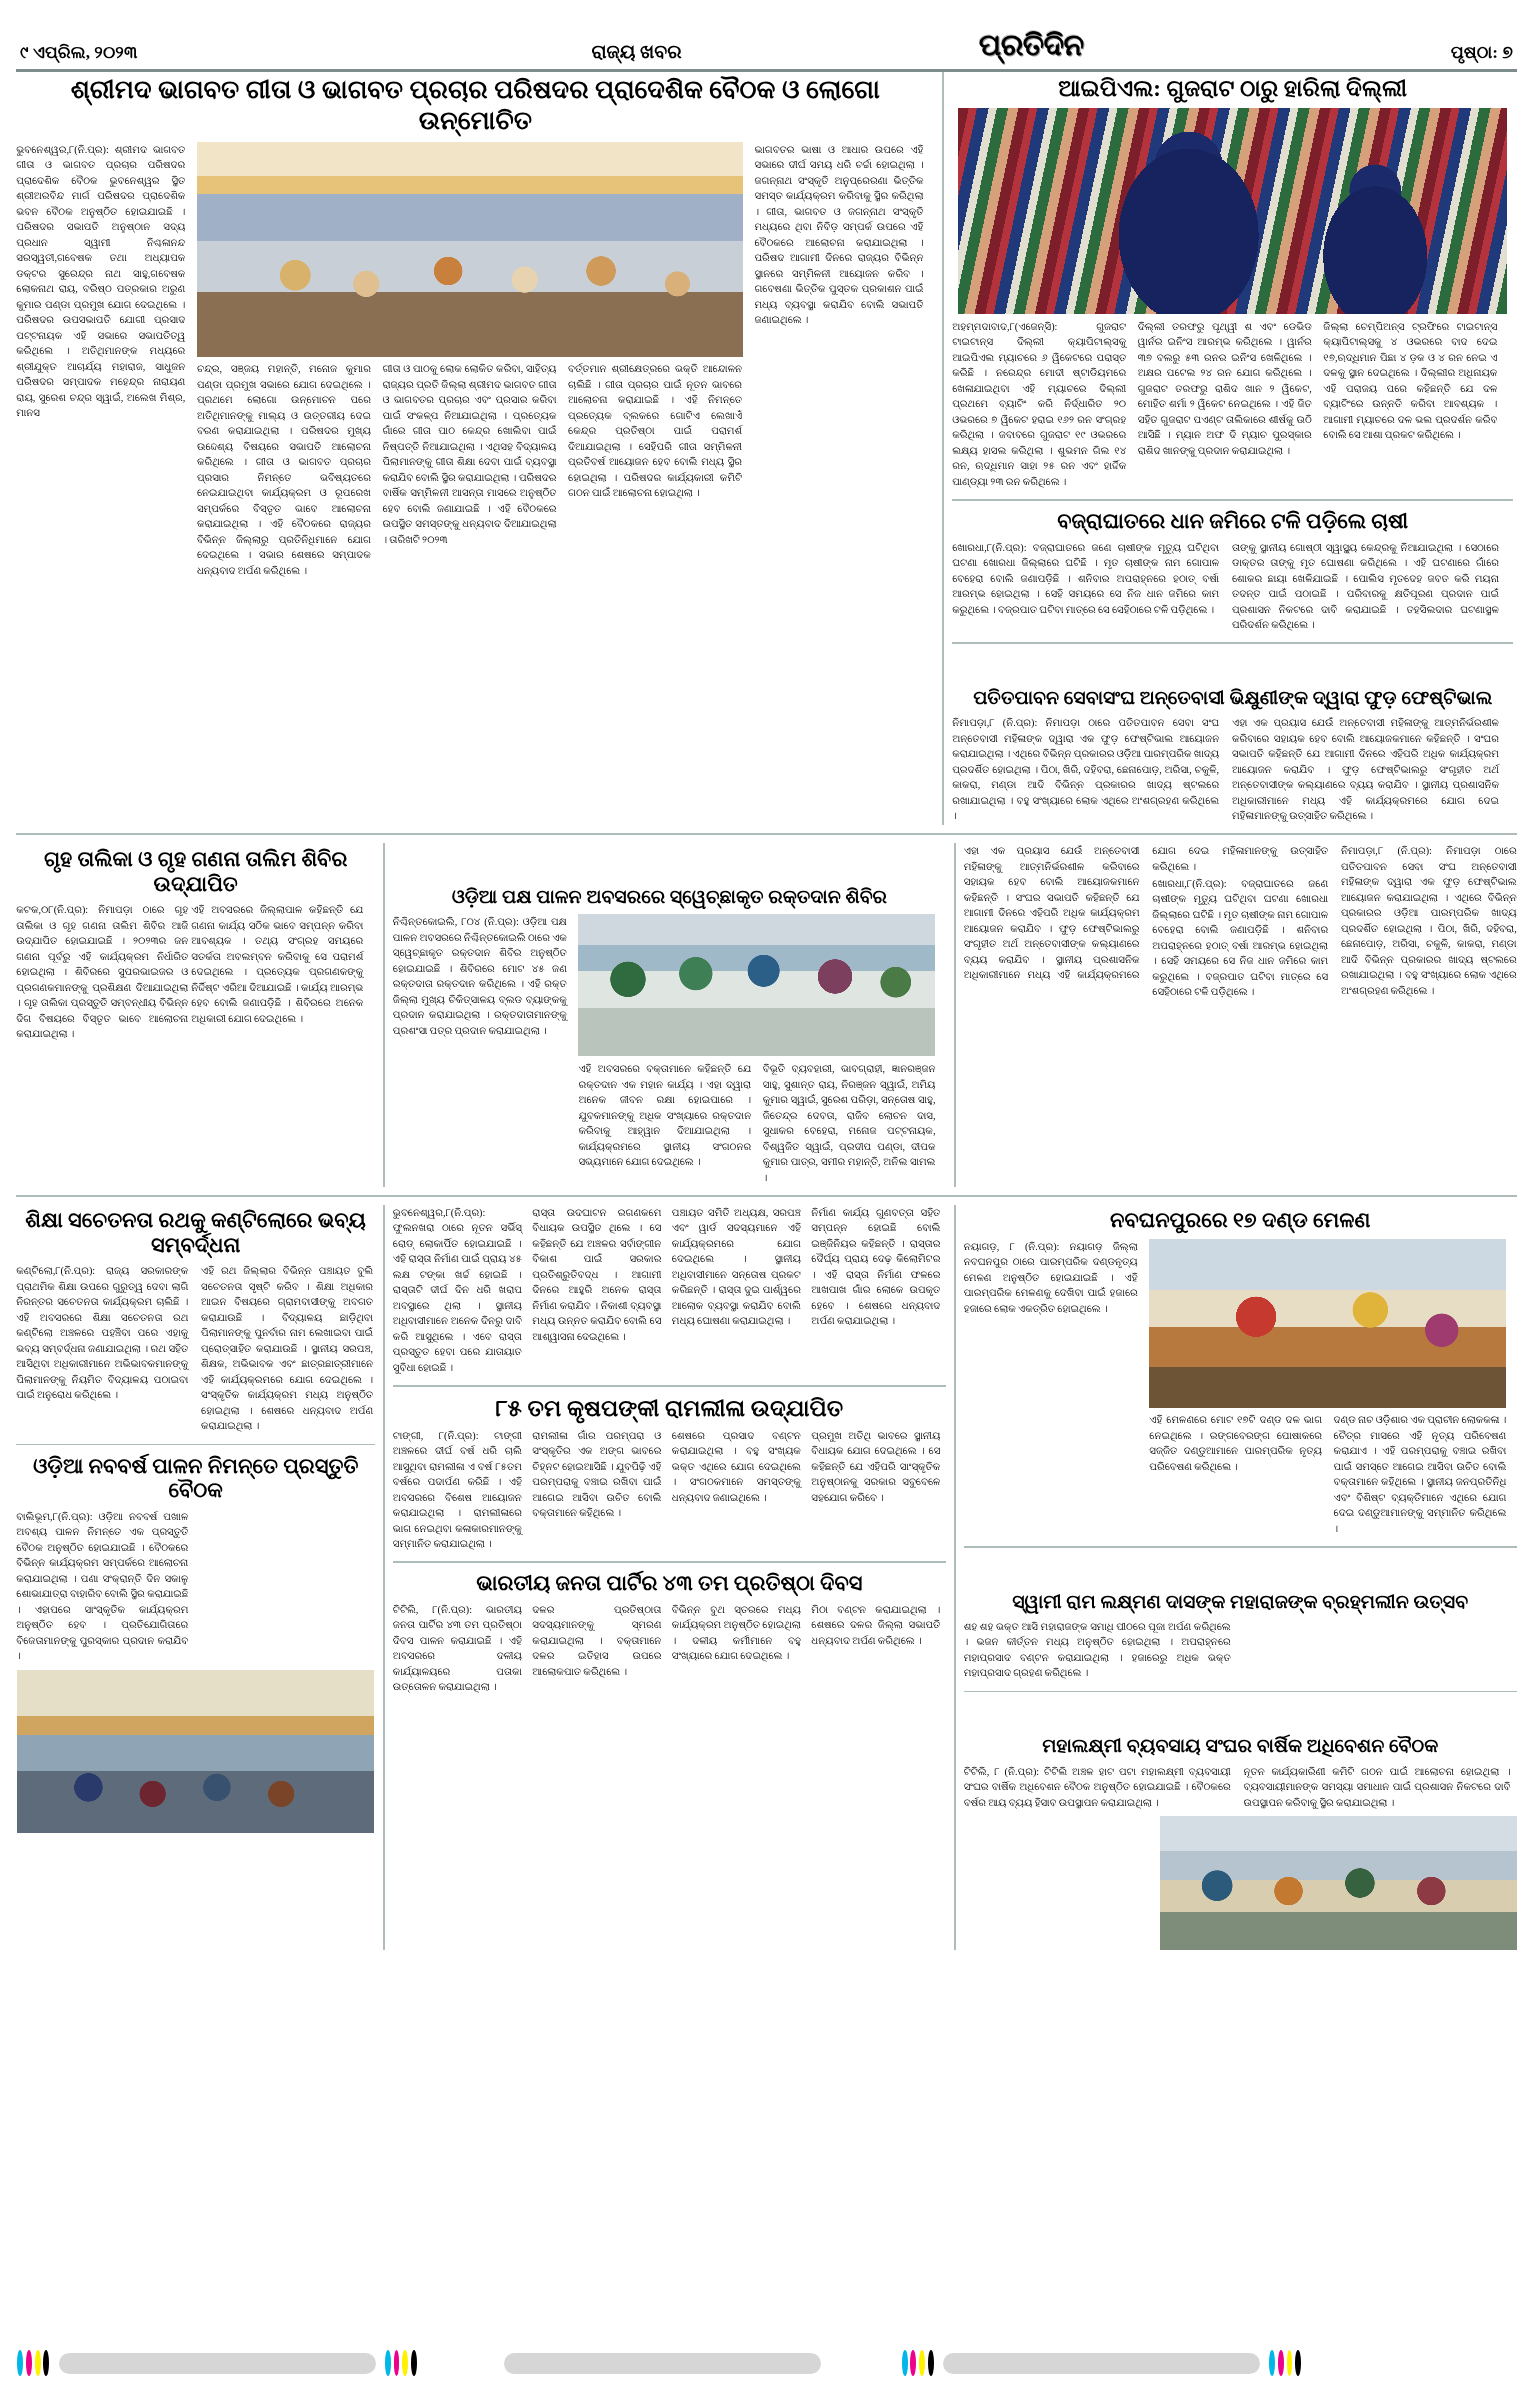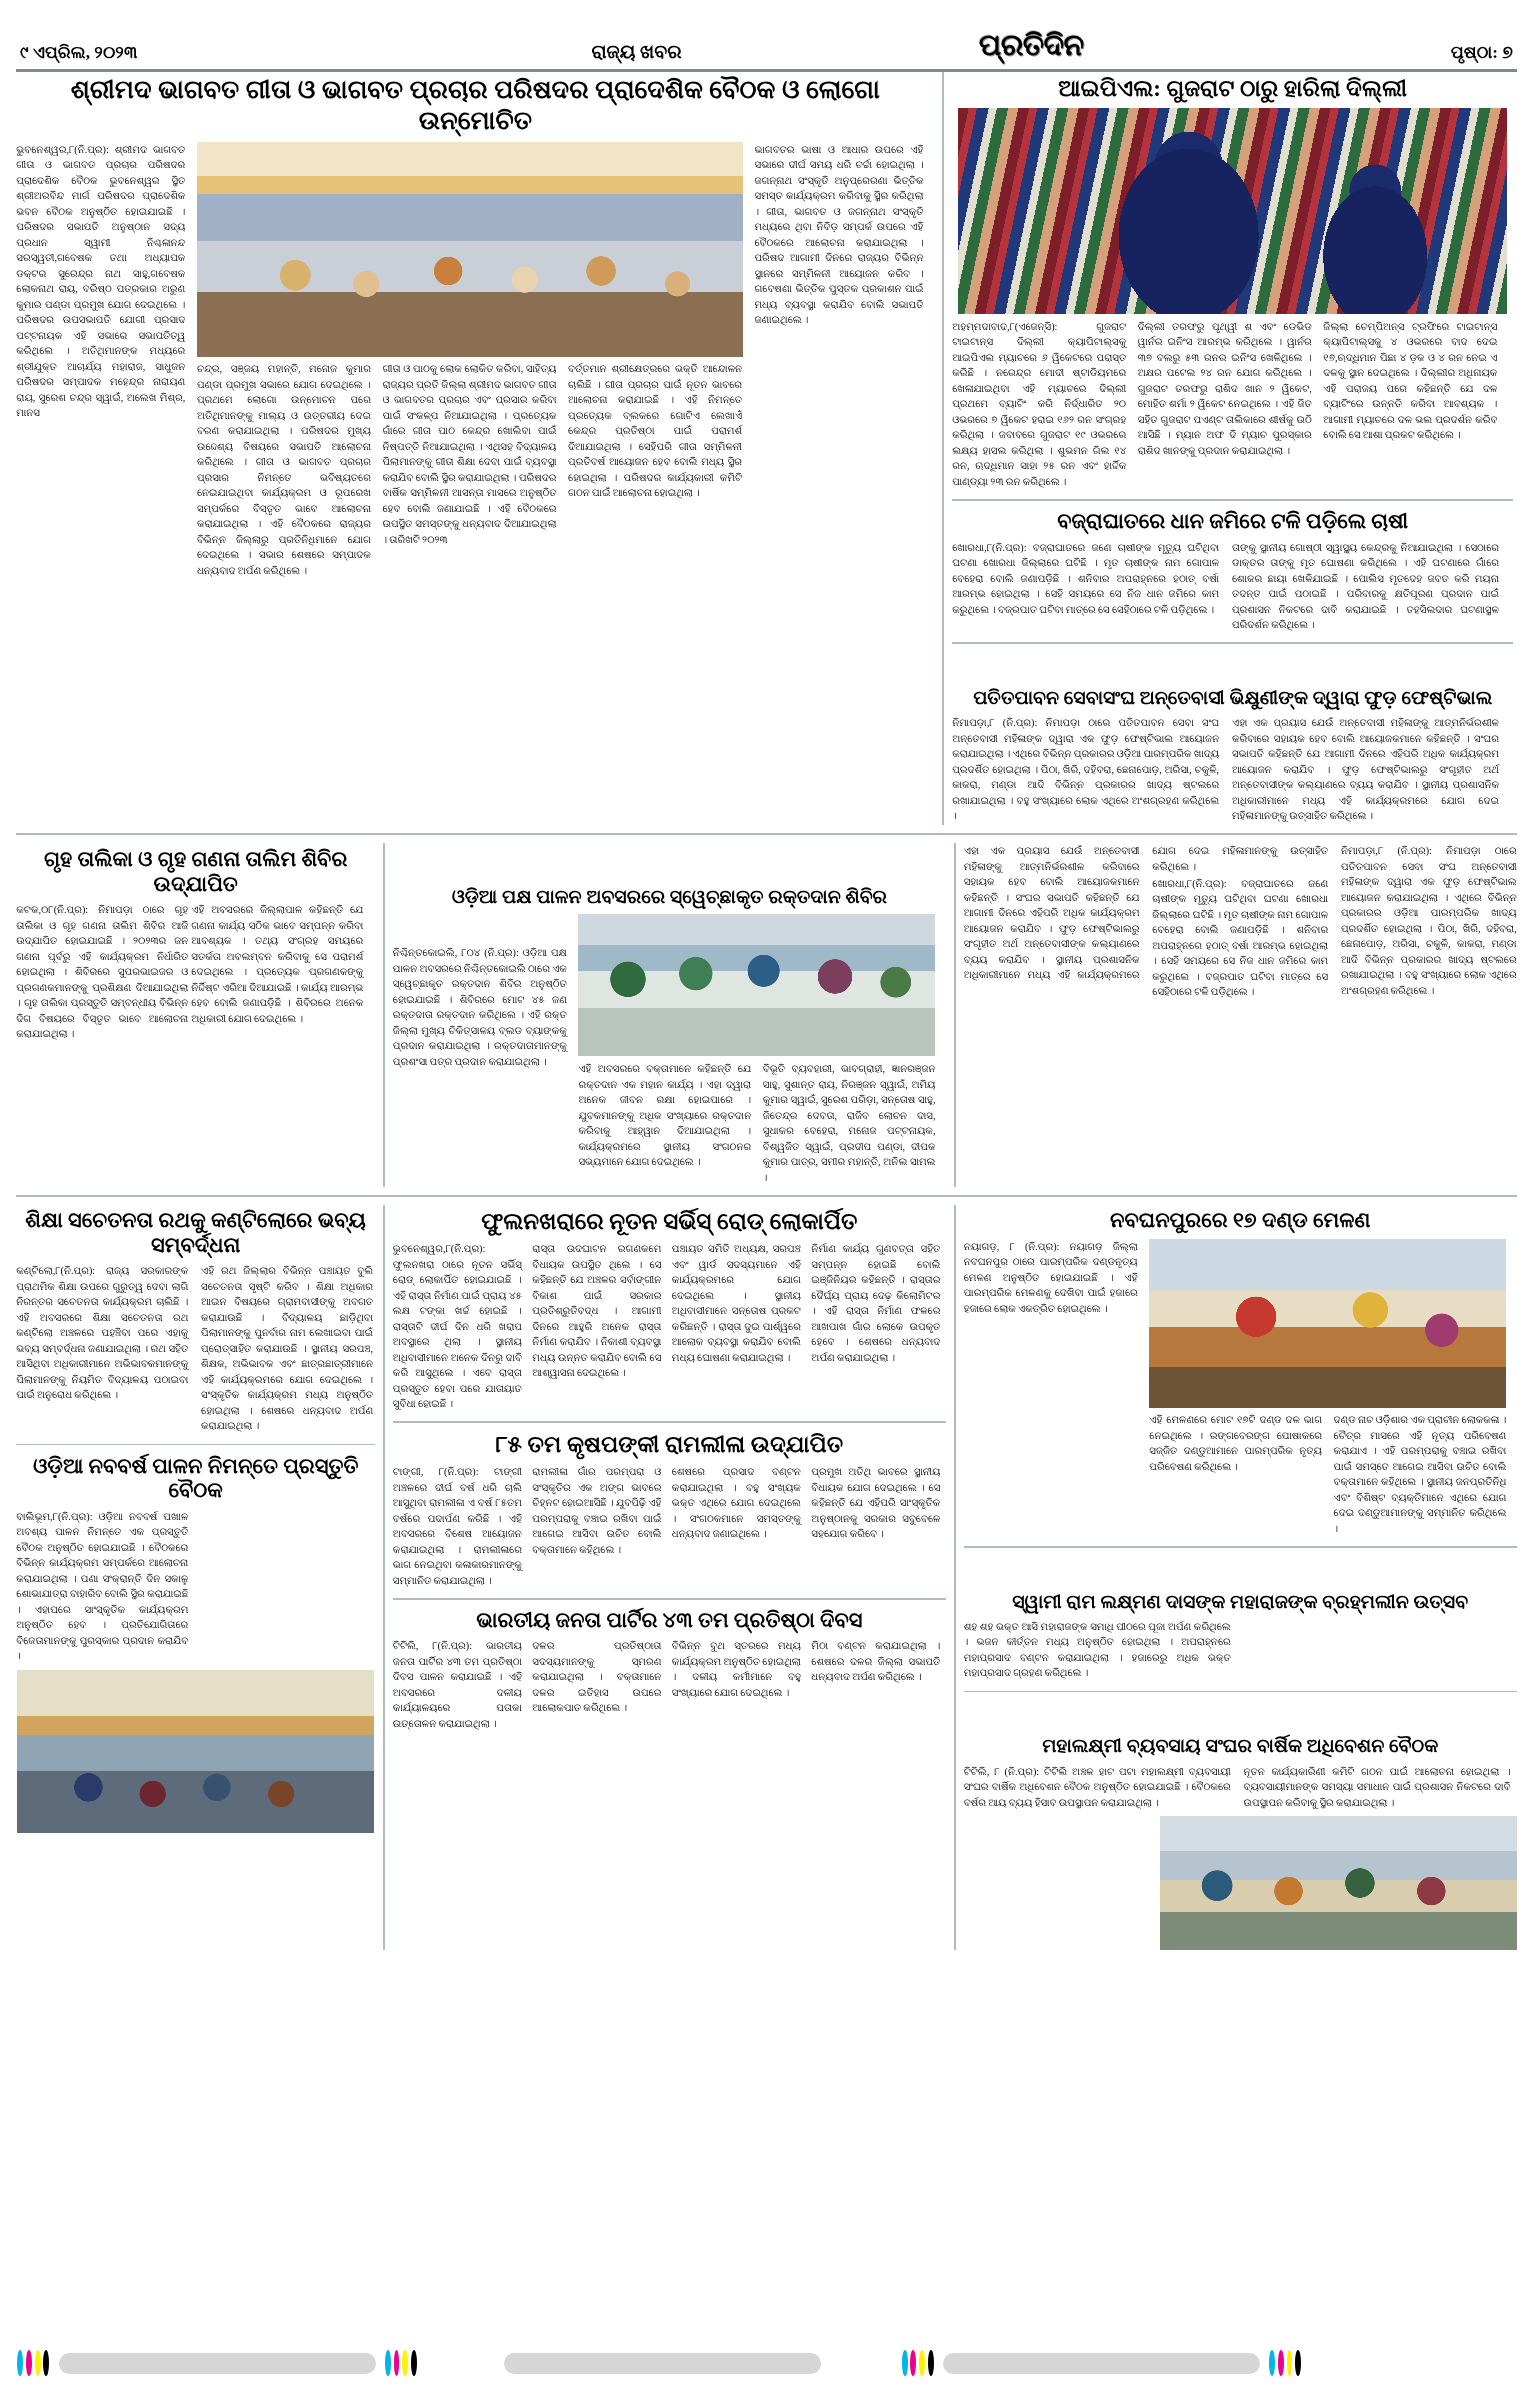--- a/index.html
+++ b/index.html
@@ -237,21 +237,21 @@
             <p>ଏହି ଅବସରରେ ଜିଲ୍ଲାପାଳ କହିଛନ୍ତି ଯେ ଗଣନା କାର୍ଯ୍ୟ ସଠିକ ଭାବେ ସମ୍ପନ୍ନ କରିବା ଆବଶ୍ୟକ । ତଥ୍ୟ ସଂଗ୍ରହ ସମୟରେ ସତର୍କତା ଅବଲମ୍ବନ କରିବାକୁ ସେ ପରାମର୍ଶ ଦେଇଥିଲେ । ପ୍ରତ୍ୟେକ ପ୍ରଗଣକଙ୍କୁ ନିର୍ଦ୍ଦିଷ୍ଟ ଏରିଆ ଦିଆଯାଇଛି । କାର୍ଯ୍ୟ ଆରମ୍ଭ ହେବ ବୋଲି ଜଣାପଡ଼ିଛି । ଶିବିରରେ ଅନେକ ଅଧିକାରୀ ଯୋଗ ଦେଇଥିଲେ ।</p>
           </div>
         </div>
       </div>
 
       <div class="vrule"></div>
 
       <div class="art" style="width:555px;">
         <div class="hl h3">ଓଡ଼ିଆ ପକ୍ଷ ପାଳନ ଅବସରରେ ସ୍ୱେଚ୍ଛାକୃତ ରକ୍ତଦାନ ଶିବିର</div>
         <div style="display:flex;gap:11.6px;">
-          <div class="body" style="width:174px;margin-top:31px;">
+          <div class="body" style="width:174px;">
             <p>ନିଶ୍ଚିନ୍ତକୋଇଲି, ୮୦୪ (ନି.ପ୍ର): ଓଡ଼ିଆ ପକ୍ଷ ପାଳନ ଅବସରରେ ନିଶ୍ଚିନ୍ତକୋଇଲି ଠାରେ ଏକ ସ୍ୱେଚ୍ଛାକୃତ ରକ୍ତଦାନ ଶିବିର ଅନୁଷ୍ଠିତ ହୋଇଯାଇଛି । ଶିବିରରେ ମୋଟ ୪୫ ଜଣ ରକ୍ତଦାତା ରକ୍ତଦାନ କରିଥିଲେ । ଏହି ରକ୍ତ ଜିଲ୍ଲା ମୁଖ୍ୟ ଚିକିତ୍ସାଳୟ ବ୍ଲଡ ବ୍ୟାଙ୍କକୁ ପ୍ରଦାନ କରାଯାଇଥିଲା । ରକ୍ତଦାତାମାନଙ୍କୁ ପ୍ରଶଂସା ପତ୍ର ପ୍ରଦାନ କରାଯାଇଥିଲା ।</p>
           </div>
           <div style="width:357px;">
             <div class="photo ph-blood" style="width:357px;height:142px;">
                 <div class="ph-inner"></div>
               </div>
             <div style="display:flex;gap:11.6px;">
               <div class="body" style="width:173px;">
                 <p>ଏହି ଅବସରରେ ବକ୍ତାମାନେ କହିଛନ୍ତି ଯେ ରକ୍ତଦାନ ଏକ ମହାନ କାର୍ଯ୍ୟ । ଏହା ଦ୍ୱାରା ଅନେକ ଜୀବନ ରକ୍ଷା ହୋଇପାରେ । ଯୁବକମାନଙ୍କୁ ଅଧିକ ସଂଖ୍ୟାରେ ରକ୍ତଦାନ କରିବାକୁ ଆହ୍ୱାନ ଦିଆଯାଇଥିଲା । କାର୍ଯ୍ୟକ୍ରମରେ ସ୍ଥାନୀୟ ସଂଗଠନର ସଭ୍ୟମାନେ ଯୋଗ ଦେଇଥିଲେ ।</p>
               </div>
@@ -303,21 +303,20 @@
           <div class="photo ph-school" style="width:357px;height:163px;margin-top:4.6px;">
               <div class="ph-inner"></div>
             </div>
         </div>
       </div>
 
       <div class="vrule"></div>
 
       <div style="width:555px;">
         <div class="art">
-          <div class="hl h1">ଫୁଲନଖରାରେ ନୂତନ ସର୍ଭିସ୍ ରୋଡ୍ ଲୋକାର୍ପିତ</div>
           <div style="display:flex;gap:10.5px;">
             <div class="body" style="width:129px;">
               <p>ଭୁବନେଶ୍ୱର,୮(ନି.ପ୍ର): ଫୁଲନଖରା ଠାରେ ନୂତନ ସର୍ଭିସ୍ ରୋଡ୍ ଲୋକାର୍ପିତ ହୋଇଯାଇଛି । ଏହି ରାସ୍ତା ନିର୍ମାଣ ପାଇଁ ପ୍ରାୟ ୪୫ ଲକ୍ଷ ଟଙ୍କା ଖର୍ଚ୍ଚ ହୋଇଛି । ରାସ୍ତାଟି ଦୀର୍ଘ ଦିନ ଧରି ଖରାପ ଅବସ୍ଥାରେ ଥିଲା । ସ୍ଥାନୀୟ ଅଧିବାସୀମାନେ ଅନେକ ଦିନରୁ ଦାବି କରି ଆସୁଥିଲେ । ଏବେ ରାସ୍ତା ପ୍ରସ୍ତୁତ ହେବା ପରେ ଯାତାୟାତ ସୁବିଧା ହୋଇଛି ।</p>
             </div>
             <div class="body" style="width:129px;">
               <p>ରାସ୍ତା ଉଦଘାଟନ ରଗଣକମେ ବିଧାୟକ ଉପସ୍ଥିତ ଥିଲେ । ସେ କହିଛନ୍ତି ଯେ ଅଞ୍ଚଳର ସର୍ବାଙ୍ଗୀନ ବିକାଶ ପାଇଁ ସରକାର ପ୍ରତିଶ୍ରୁତିବଦ୍ଧ । ଆଗାମୀ ଦିନରେ ଆହୁରି ଅନେକ ରାସ୍ତା ନିର୍ମାଣ କରାଯିବ । ନିକାଶୀ ବ୍ୟବସ୍ଥା ମଧ୍ୟ ଉନ୍ନତ କରାଯିବ ବୋଲି ସେ ଆଶ୍ୱାସନା ଦେଇଥିଲେ ।</p>
             </div>
             <div class="body" style="width:129px;">
               <p>ପଞ୍ଚାୟତ ସମିତି ଅଧ୍ୟକ୍ଷ, ସରପଞ୍ଚ ଏବଂ ୱାର୍ଡ ସଦସ୍ୟମାନେ ଏହି କାର୍ଯ୍ୟକ୍ରମରେ ଯୋଗ ଦେଇଥିଲେ । ସ୍ଥାନୀୟ ଅଧିବାସୀମାନେ ସନ୍ତୋଷ ପ୍ରକଟ କରିଛନ୍ତି । ରାସ୍ତା ଦୁଇ ପାର୍ଶ୍ୱରେ ଆଲୋକ ବ୍ୟବସ୍ଥା କରାଯିବ ବୋଲି ମଧ୍ୟ ଘୋଷଣା କରାଯାଇଥିଲା ।</p>
             </div>

